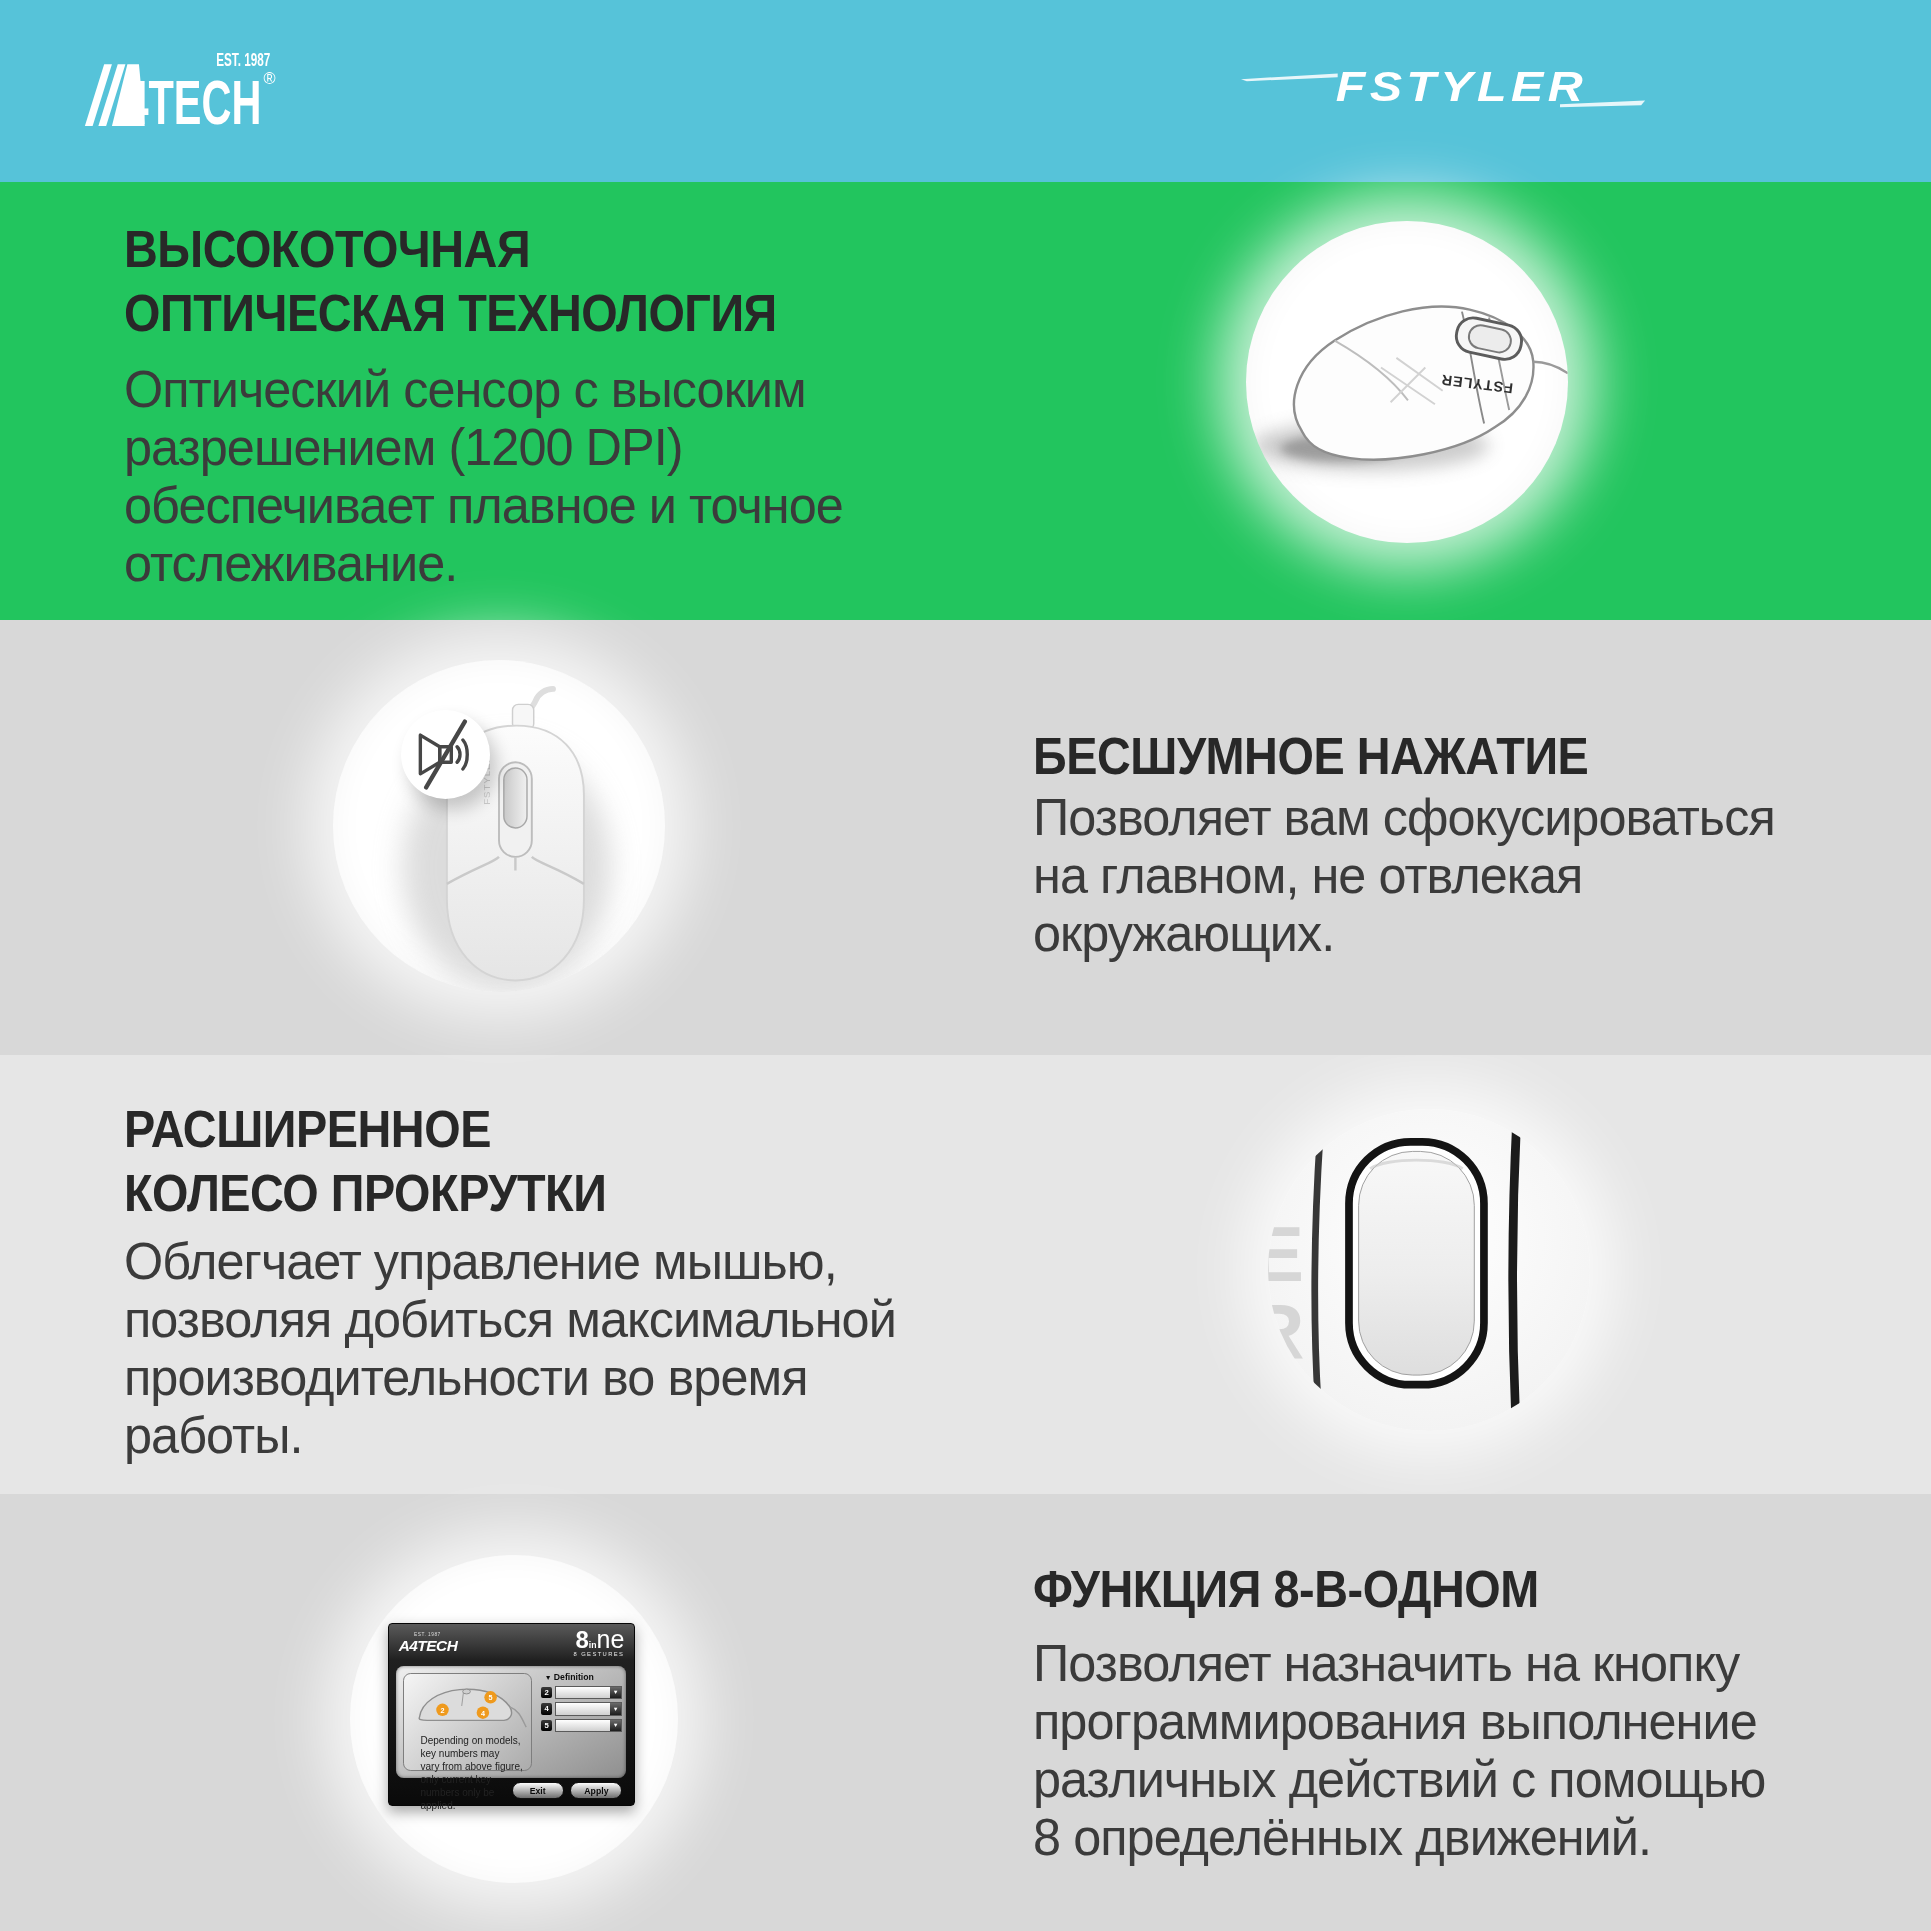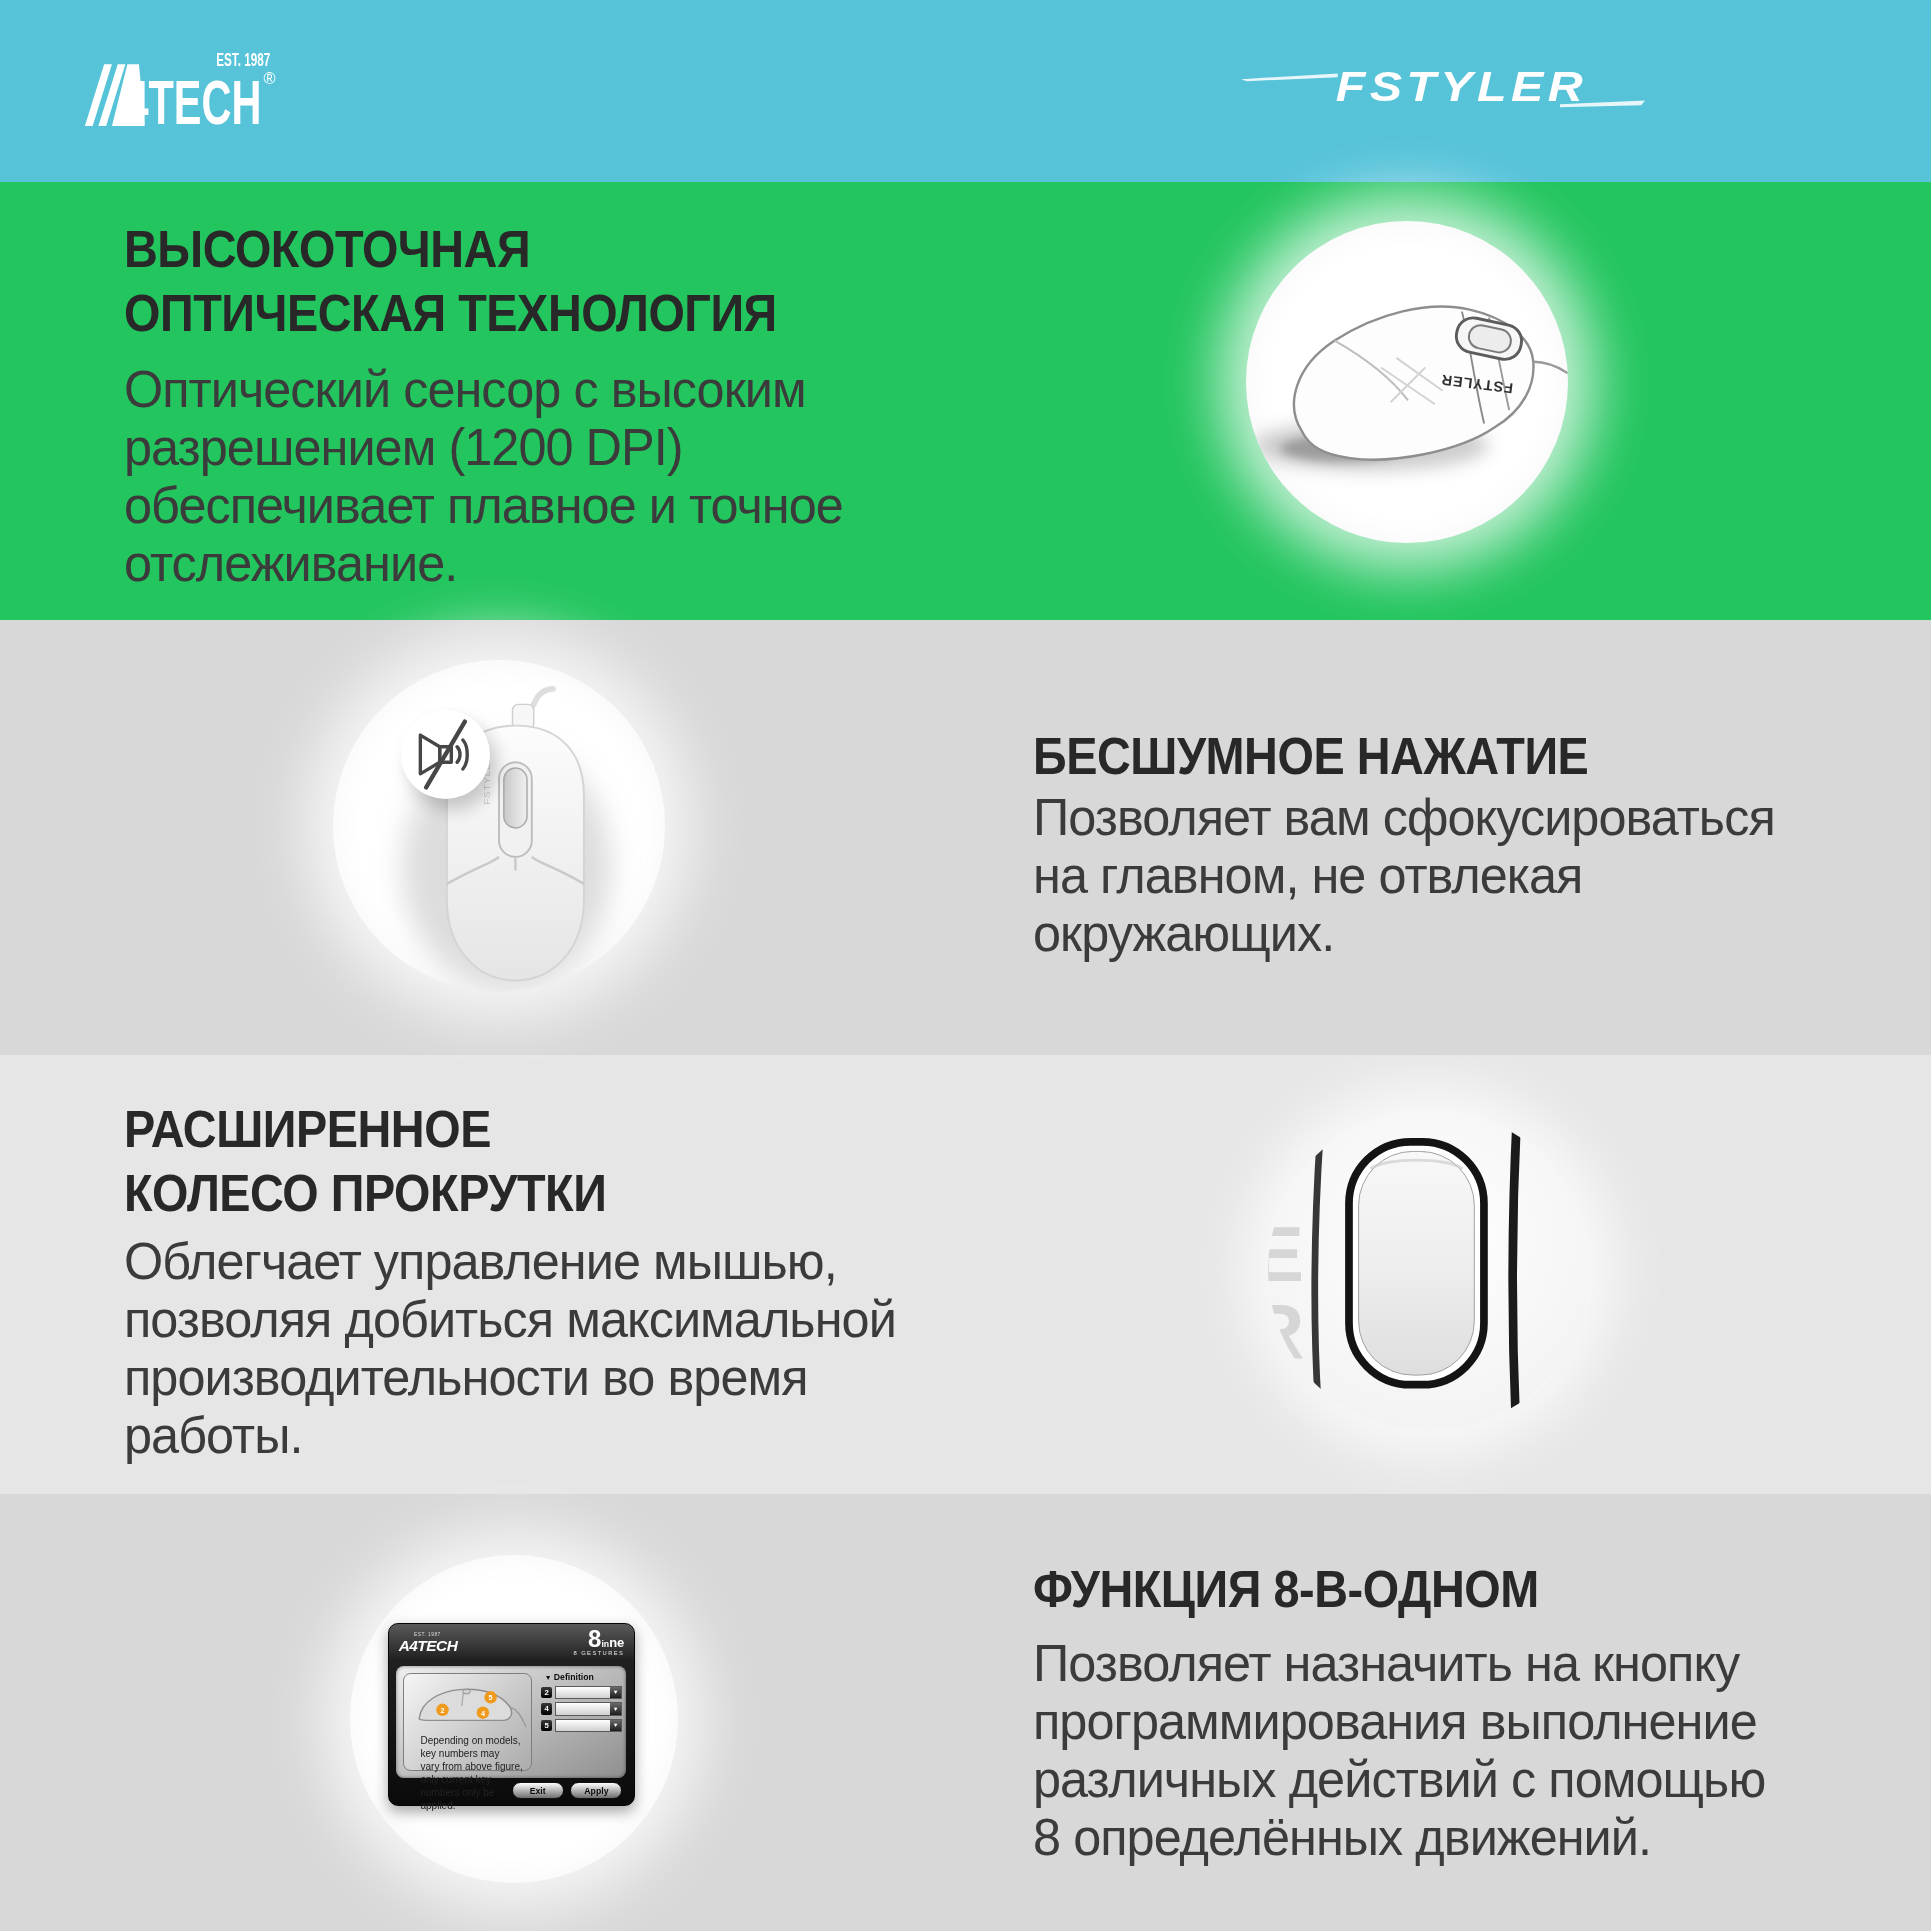--- a/index.html
+++ b/index.html
@@ -31,30 +31,30 @@
   .c2 { left:333px;  top:40px;  width:332px; height:332px; }
   .c3 { left:1268px; top:54px;  width:322px; height:322px; }
   .c4 { left:350px;  top:61px;  width:328px; height:328px; }
   .circle svg { display:block; }
   
   .mute-badge {
     position:absolute; left:68px; top:50px; width:89px; height:89px; border-radius:50%;
     background:#fff; box-shadow:6.8px 10.6px 17.4px rgba(0,0,0,.20);
   }
   
-  .sw { position:absolute; left:38px; top:68px; width:247px; height:183px; border-radius:10px;
+  .sw { position:absolute; left:38px; top:68px; width:247px; height:183px; border-radius:4px;
         background:linear-gradient(180deg,#5a5a5a 0%,#202020 20%,#0a0a0a 100%);
         border:1.9px solid #060606; box-shadow:0 5.8px 13.5px rgba(0,0,0,.35); box-sizing:border-box; }
   .sw-brand { position:absolute; left:9.7px; top:7.7px; color:#fff; }
   .sw-brand-est { font-size:4.8px; letter-spacing:0.5px; color:#ddd; margin-left:15.4px; }
   .sw-brand-name { font-size:15.4px; font-weight:bold; font-style:italic; letter-spacing:-0.5px; }
   .sw-logo8 { position:absolute; right:9.7px; top:4.8px; text-align:right; color:#fff; line-height:.85; }
   .sw-logo8-8  { font-size:24px; font-weight:bold; }
   .sw-logo8-in { font-size:8.7px;  font-weight:bold; }
-  .sw-logo8-ne { font-size:13px; font-weight:bold; }
+  .sw-logo8-ne { font-size:25px; font-weight:normal; }
   .sw-logo8-sub { font-size:5.8px; letter-spacing:1.4px; color:#e8e8e8; margin-top:1.9px; }
   .sw-main { position:absolute; left:6.8px; top:42px; width:230px; height:112px; border-radius:7.7px;
              background:linear-gradient(150deg,#f0f0f0 0%,#c2c2c2 45%,#8f8f8f 100%);
              box-shadow:inset 0 0 3.9px rgba(0,0,0,.5); }
   .sw-panel { position:absolute; left:7.7px; top:6.8px; width:129px; height:98px; border-radius:7.7px;
               background:linear-gradient(135deg,#f5f5f5,#ababab); border:1px solid #7e7e7e; box-sizing:border-box; }
   .sw-note { position:absolute; left:16px; top:60px; right:2.9px; font-size:10px; line-height:1.3; color:#222; }
   .sw-right { position:absolute; left:145px; top:4.8px; width:81px; }
   .sw-def { font-size:8.7px; font-weight:bold; color:#0d0d0d; margin:1px 0 3.9px 3.9px; }
   .sw-def-arrow { font-size:6.8px; }

